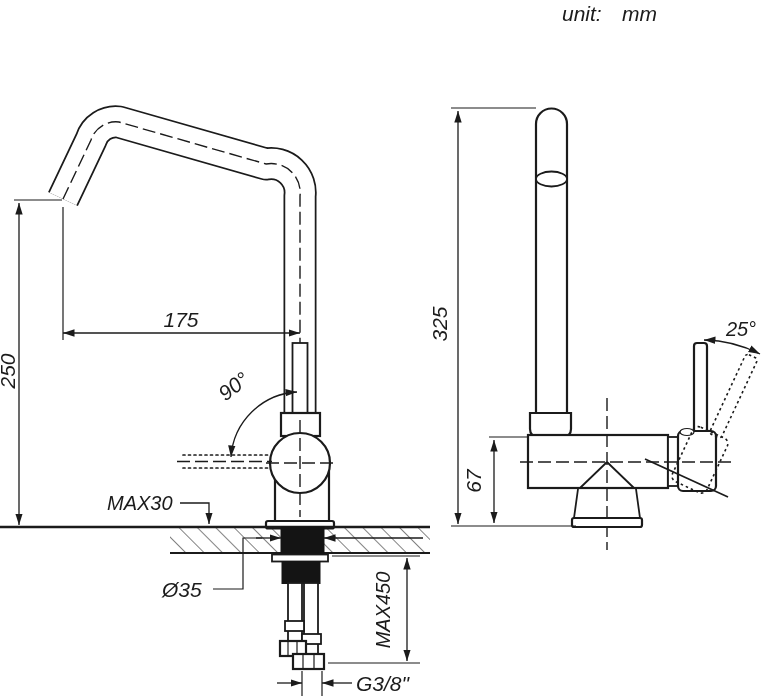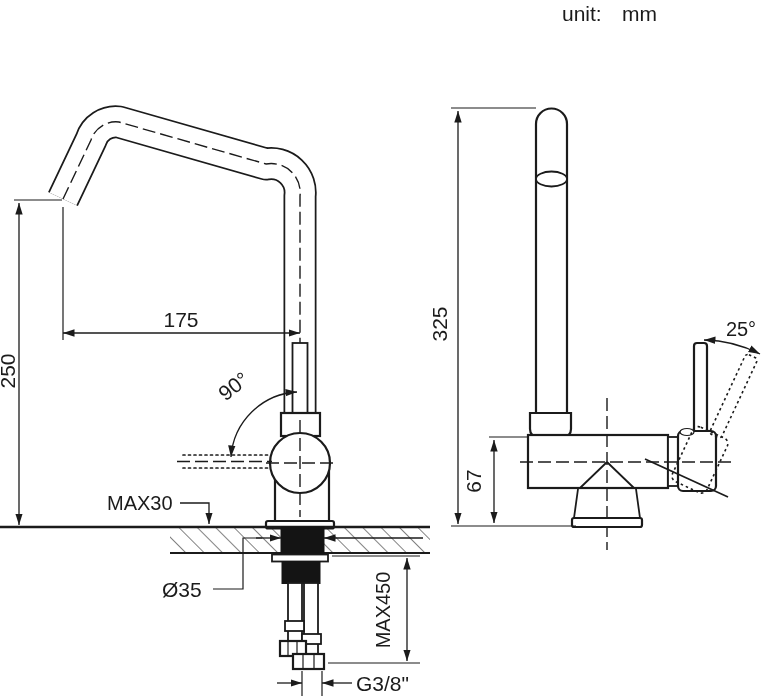--- a/index.html
+++ b/index.html
@@ -1,17 +1,17 @@
 <!DOCTYPE html>
 <html style="--line: #1b1b1b; --bg: #ffffff; --dark: #141414;"><head>
 <meta charset="utf-8">
 <style>
   html,body{margin:0;padding:0;background:#fff;}
   .stage{position:relative;width:767px;height:700px;background:var(--bg,#fff);overflow:hidden;
-         font-family:"Liberation Sans",sans-serif;}
+         font-family:"Liberation Sans",sans-serif;font-style:italic;}
   svg{position:absolute;left:0;top:0;}
   text{font-family:"Liberation Sans",sans-serif;fill:var(--line,#1b1b1b);}
   .ln{stroke:var(--line,#1b1b1b);fill:none;}
   .thick{stroke-width:2.2;}
   .med{stroke-width:1.8;}
   .thin{stroke-width:1.2;}
   .wfill{fill:#fff;}
   .dark{fill:var(--dark,#141414);stroke:var(--dark,#141414);stroke-width:1;}
   .cl{stroke-dasharray:13 5;stroke-width:1.4;}
   .dot{stroke-dasharray:2 3.5;stroke-width:1.7;stroke-linecap:round;}

